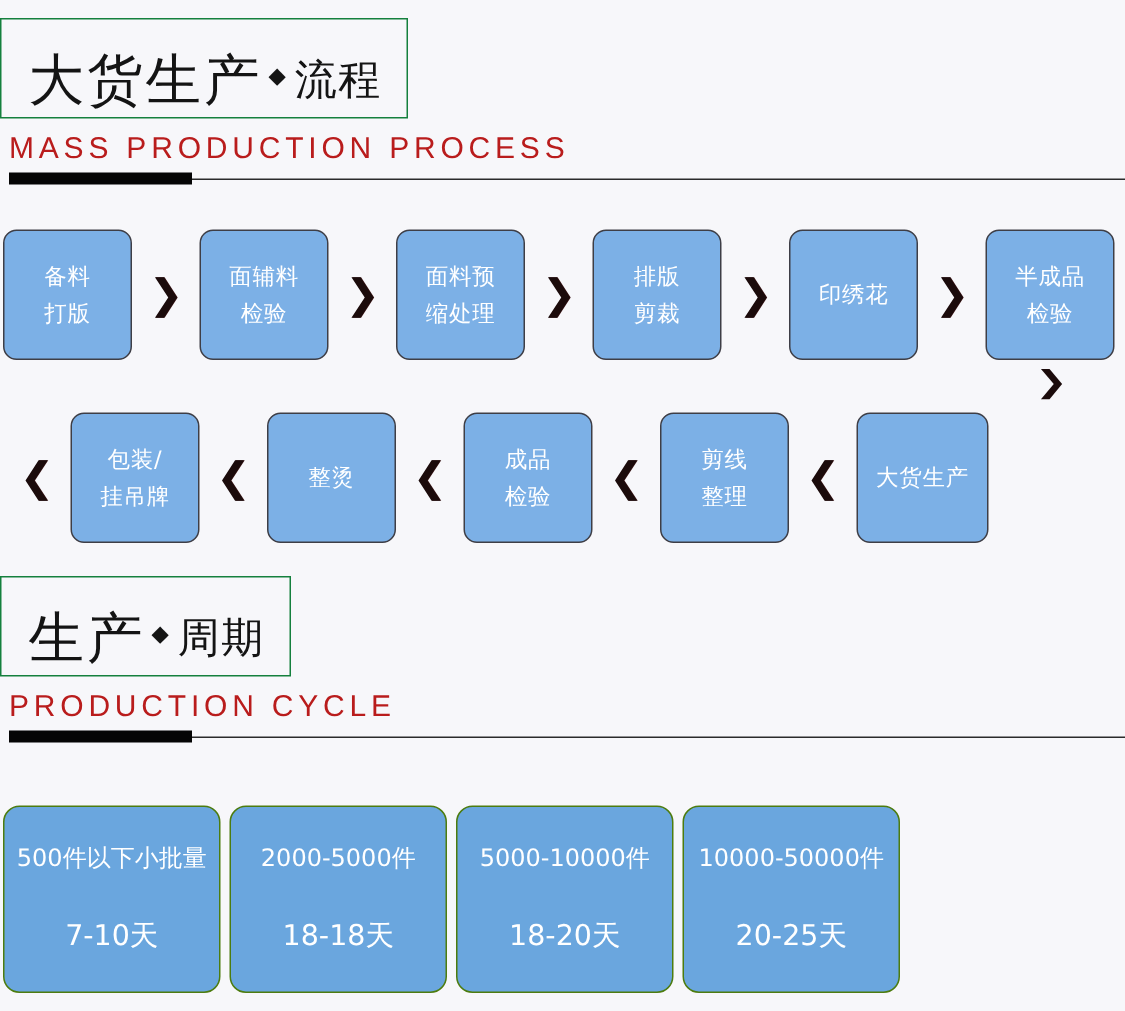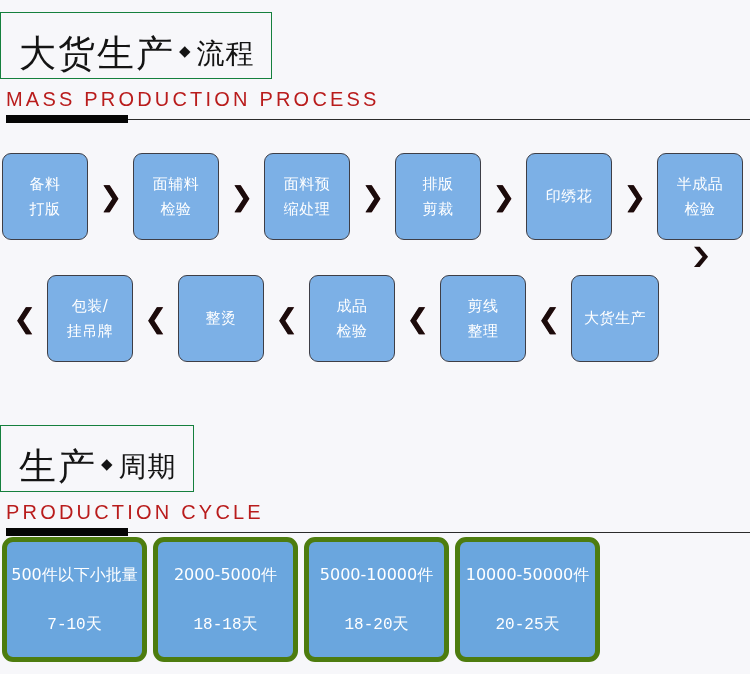--- a/index.html
+++ b/index.html
@@ -144,48 +144,47 @@
   
   .cycle-row {
     display: flex;
     width: 760px;
     gap: 6px;
   }
   .cycle-card {
     flex: 0 0 145px;
     height: 125px;
     background: #6aa6de;
-    border: 5px solid #4d7c0f;
+    border: 1px solid #4d7c0f;
     border-radius: 11px;
     color: #ffffff;
     display: flex;
     flex-direction: column;
     align-items: center;
     justify-content: center;
     box-sizing: border-box;
     font-family: "DejaVu Sans", "Liberation Sans", sans-serif;
   }
   .cycle-qty {
     font-size: 16px;
     letter-spacing: 0px;
     white-space: nowrap;
   }
   .cycle-days {
-    font-size: 16px;
+    font-size: 19px;
     margin-top: 28px;
     white-space: nowrap;
-    font-family: Liberation Mono, monospace;
   }
 
   
   #header-1 { position: absolute; left: 0; top: 12px; }
   #flow-row-1 { position: absolute; left: 2px; top: 153px; }
   #down-arrow-row { position: absolute; left: 0; top: 246px; }
   #flow-row-2 { position: absolute; left: 2px; top: 275px; }
-  #header-2 { position: absolute; left: 0; top: 425px; }
+  #header-2 { position: absolute; left: 0; top: 384px; }
   #cycle-row { position: absolute; left: 2px; top: 537px; }
 </style>
 </head>
 <body>
 
 <div class="section-header" id="header-1">
   <div class="title-box">
     <span class="title-main">大货生产</span><span class="title-diamond">◆</span><span class="title-sub-cn">流程</span>
   </div>
   <div class="title-en">MASS PRODUCTION PROCESS</div>

